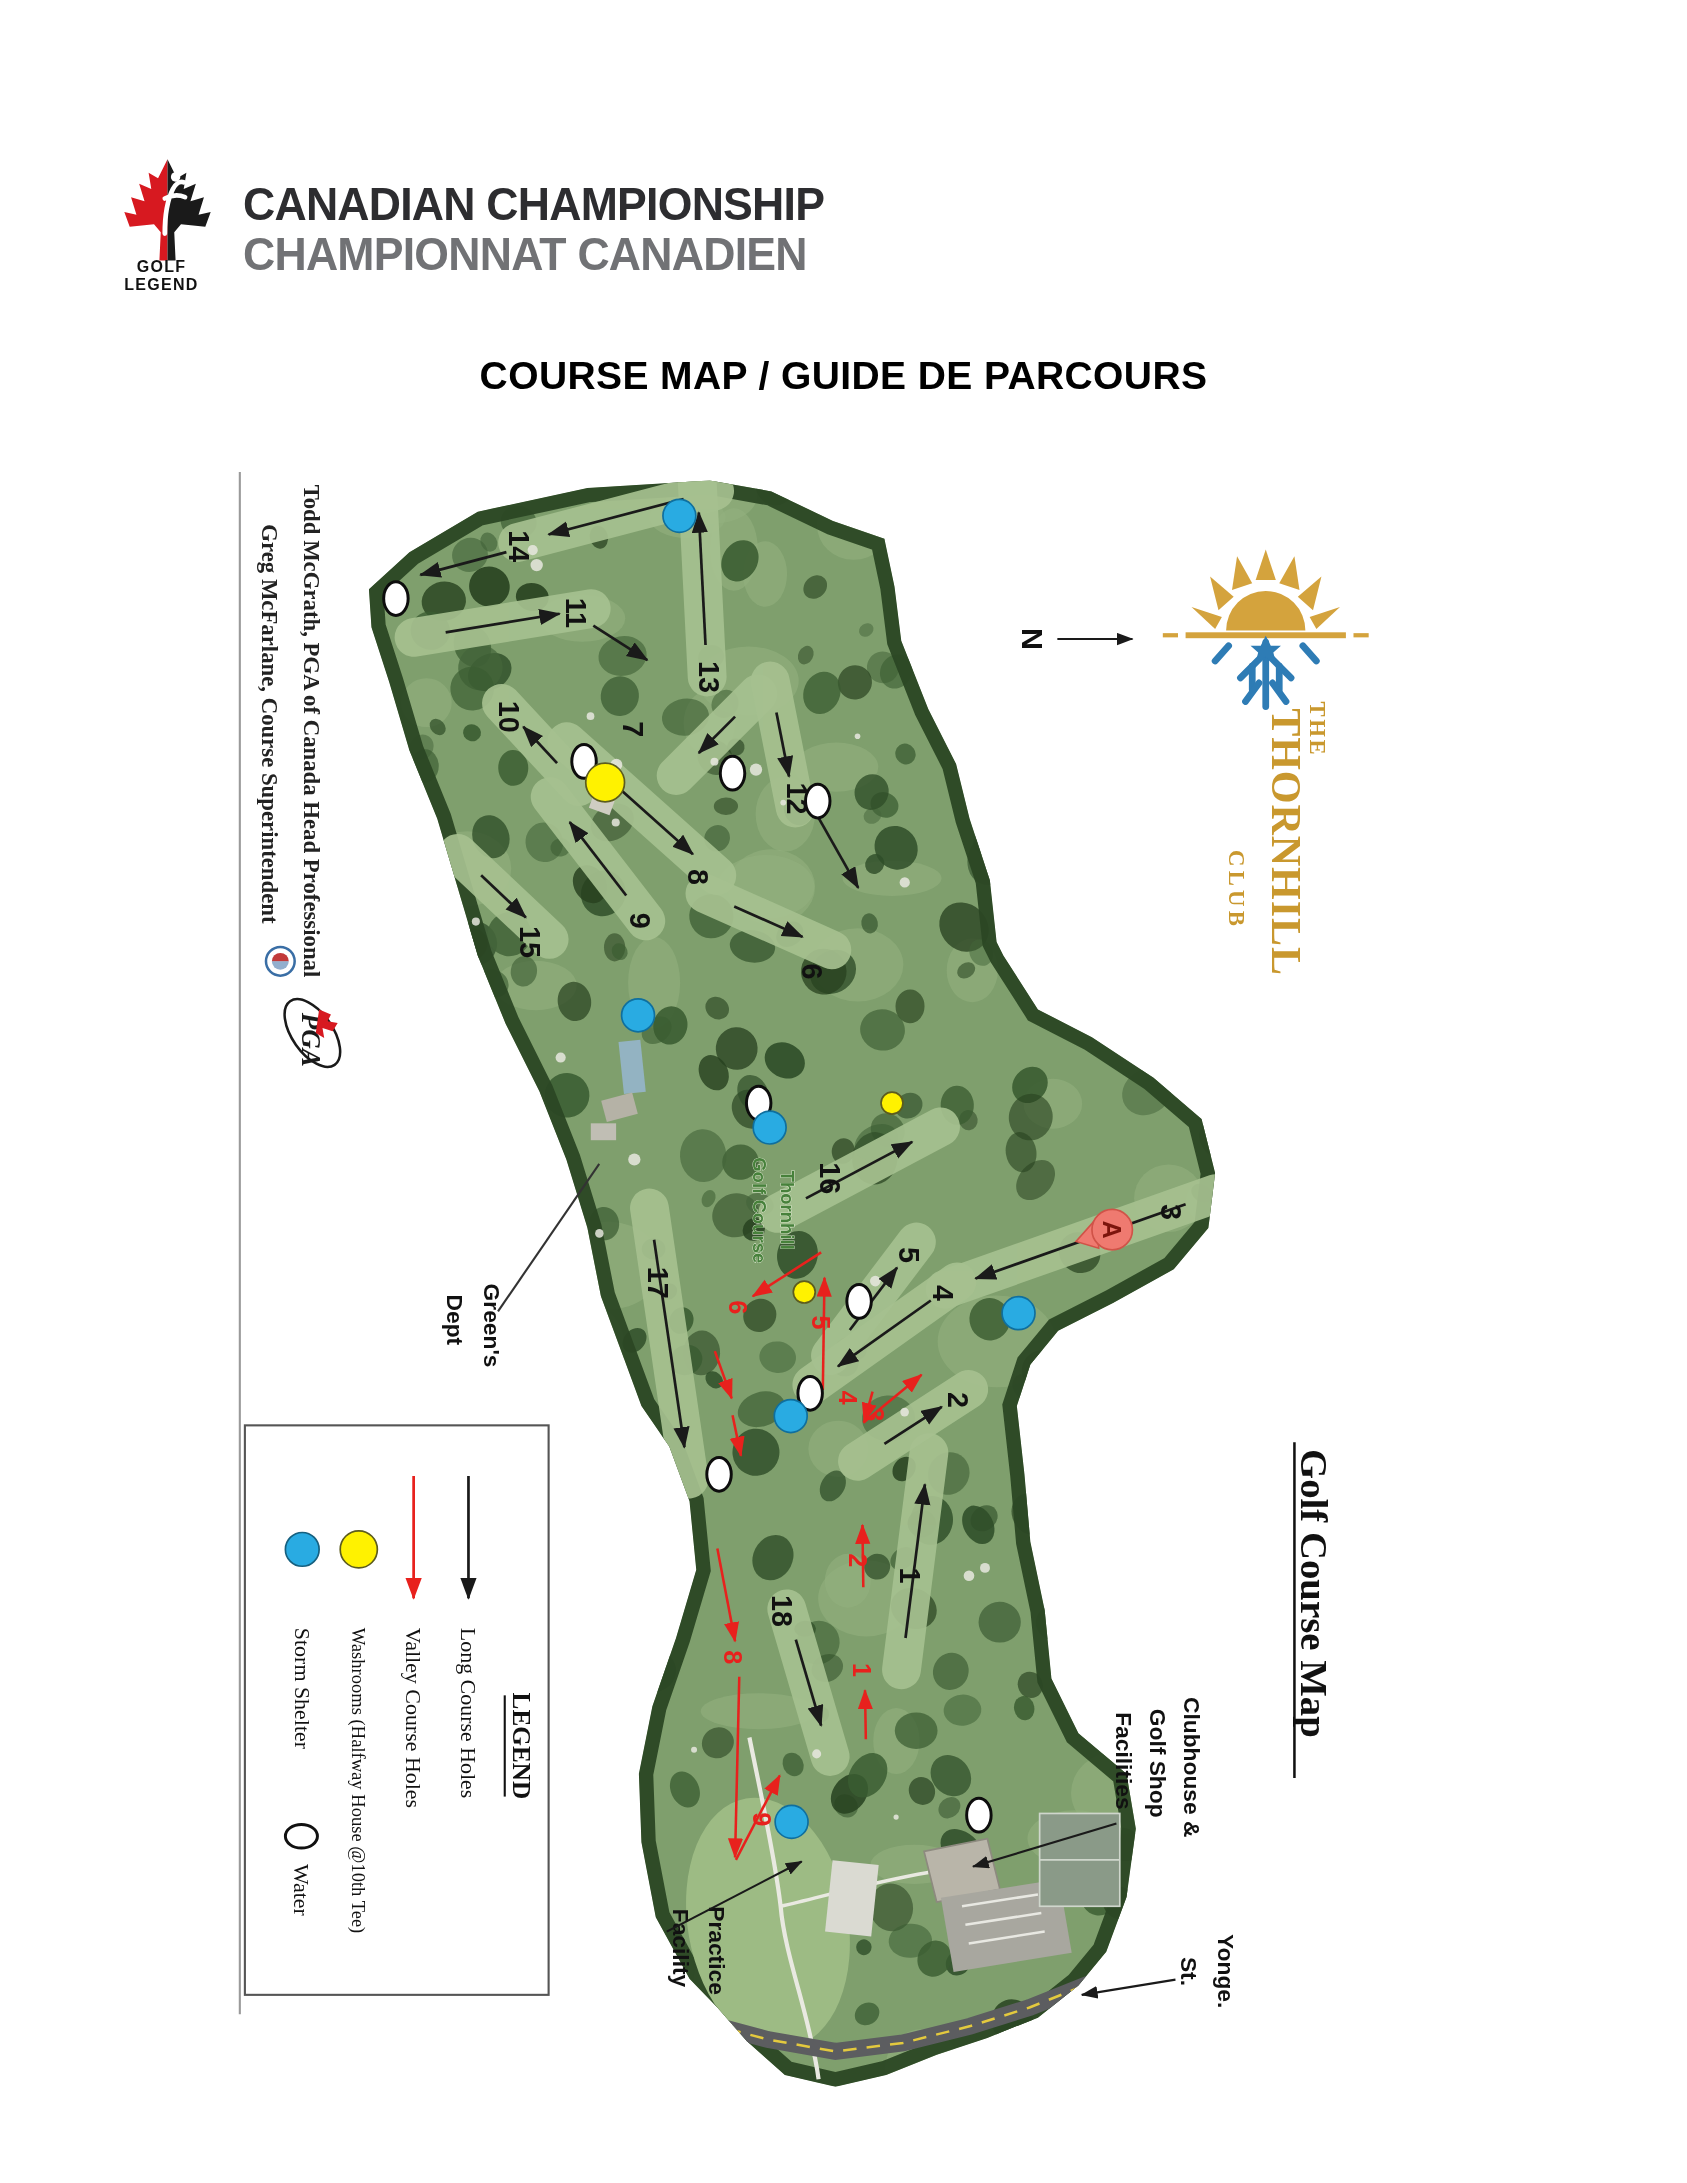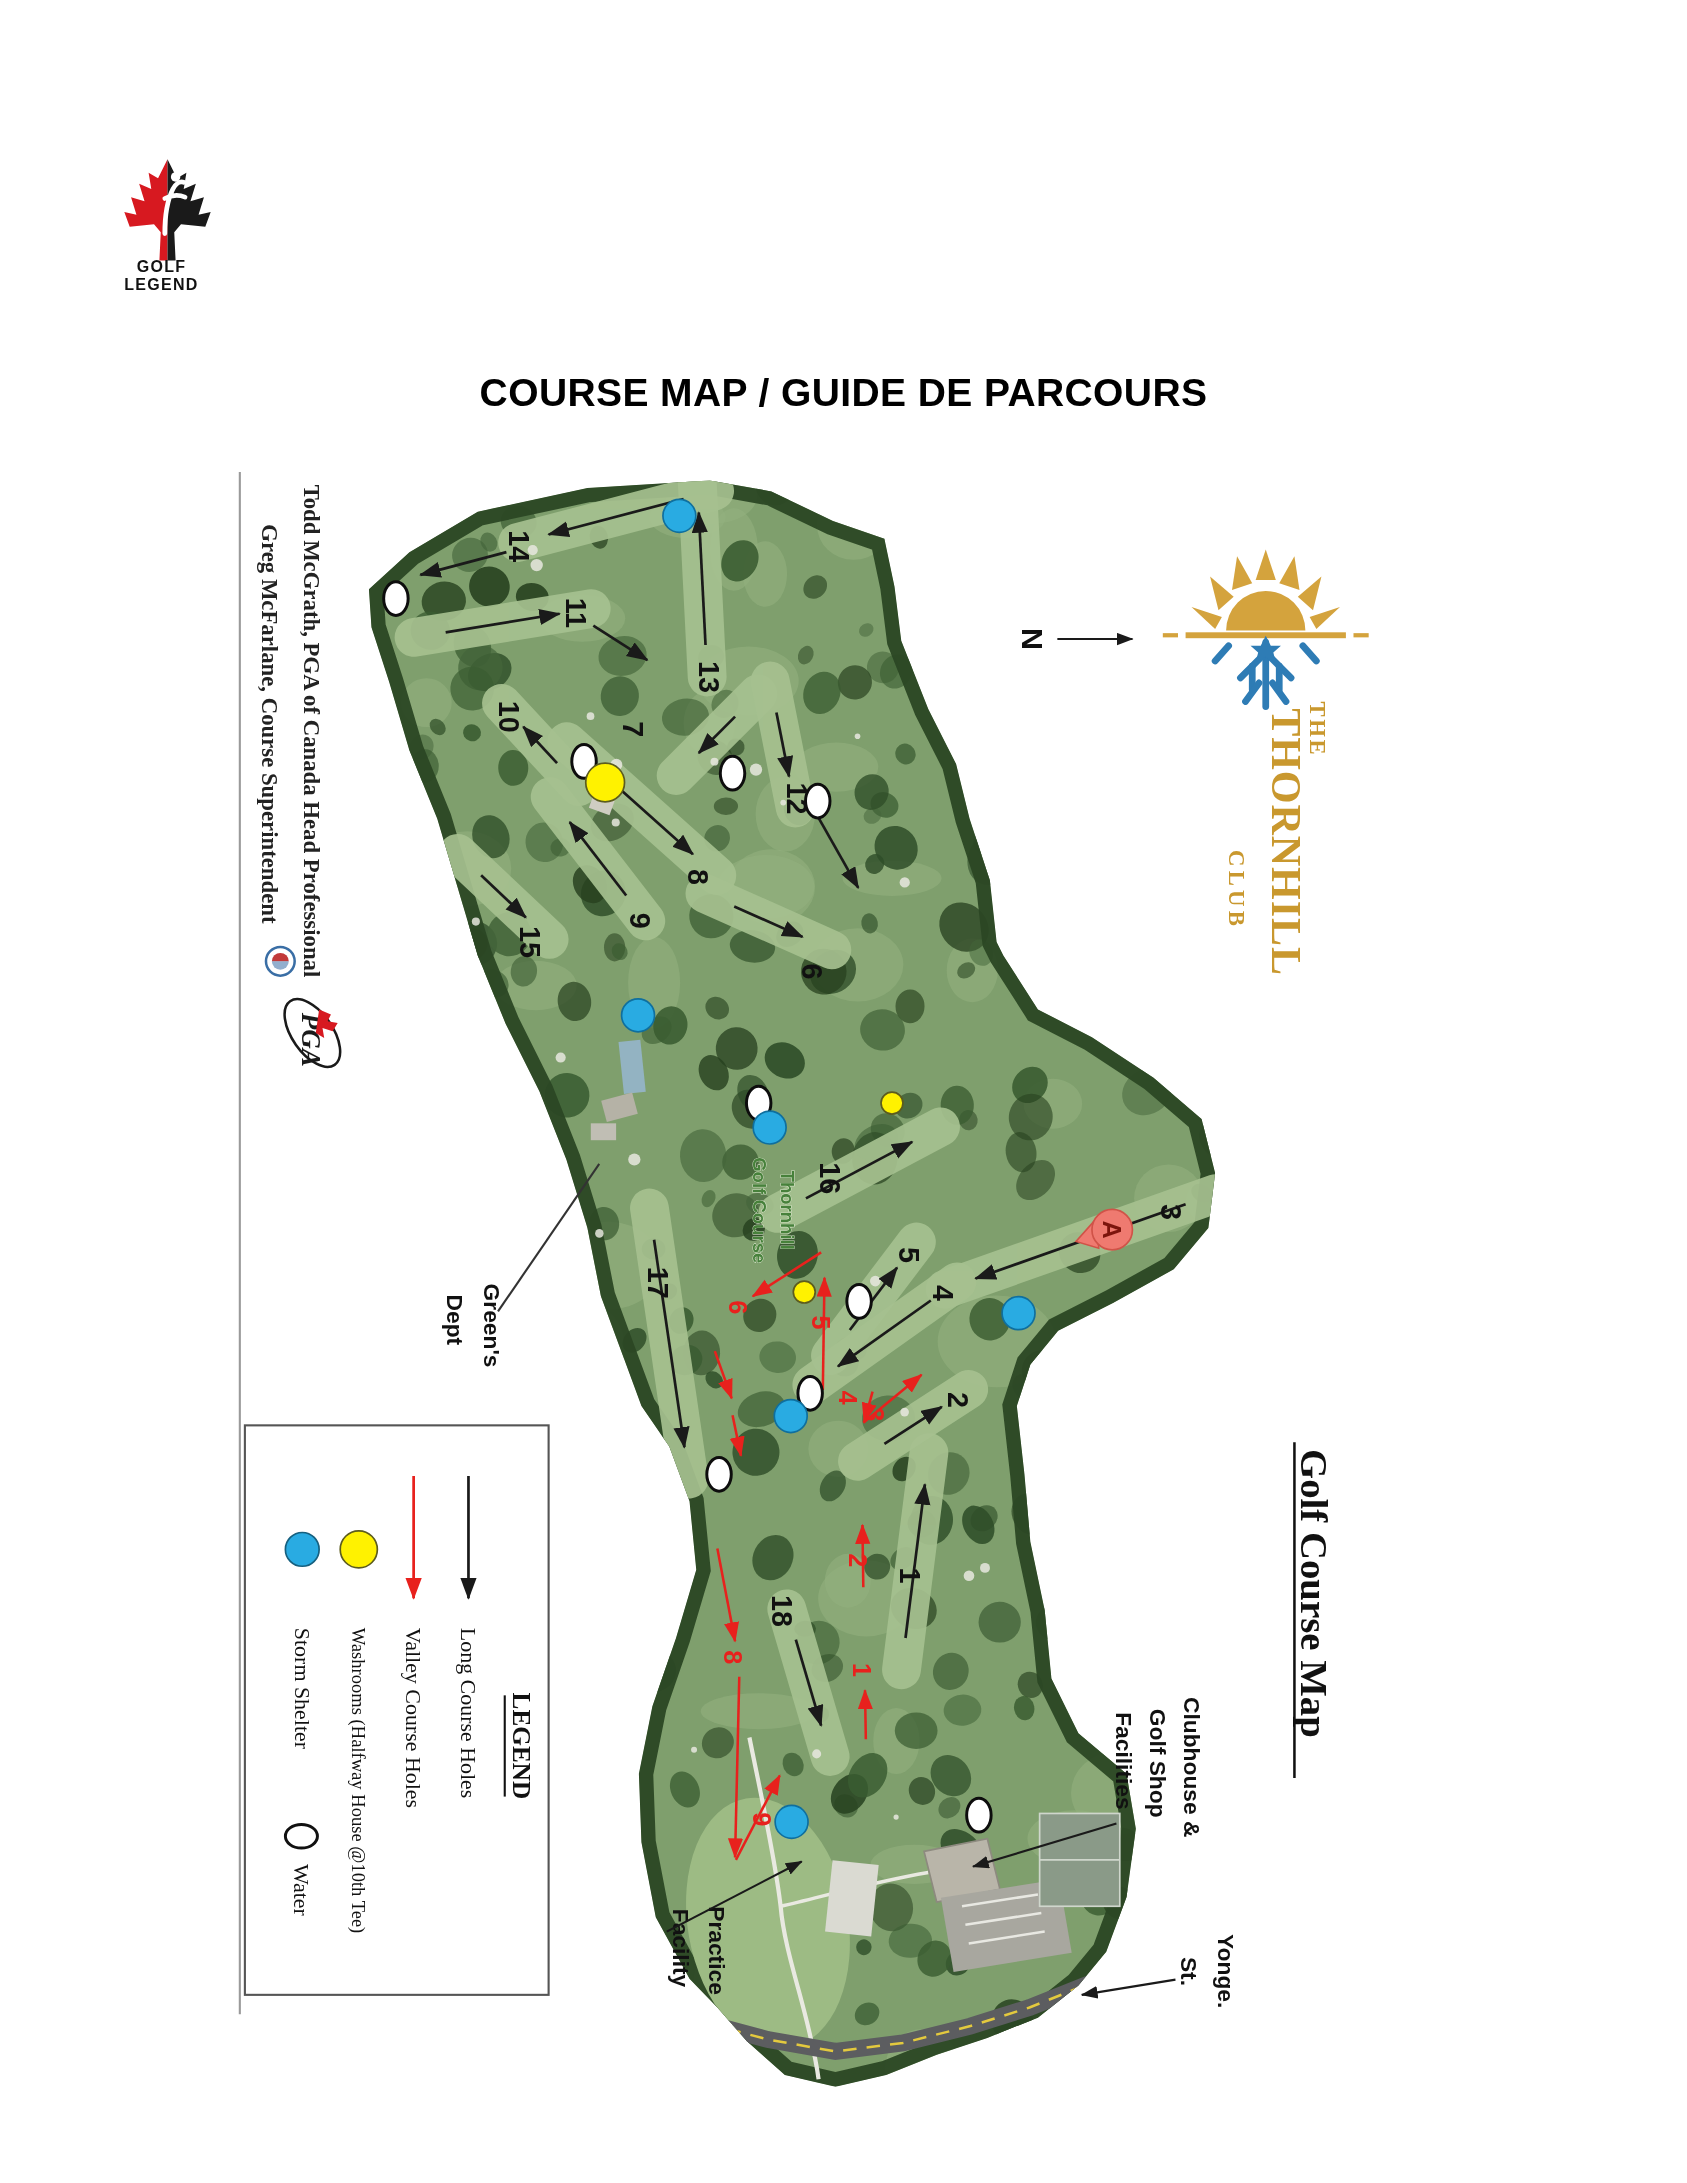--- a/index.html
+++ b/index.html
@@ -2,21 +2,21 @@
 <html style="font-size:13.5px"><head>
 <meta charset="utf-8">
 <style>
   html,body{margin:0;padding:0;background:#ffffff;}
   body{width:1687px;height:2183px;position:relative;font-family:"Liberation Sans",sans-serif;}
   .page{position:absolute;inset:0;background:#fff;overflow:hidden;}
   .brand{position:absolute;left:243px;top:181px;line-height:1.02;}
   .brand .en{font-size:46px;font-weight:bold;color:#2d2d30;letter-spacing:-0.8px;transform:scaleX(.97);transform-origin:left center;white-space:nowrap;}
   .brand .fr{font-size:46px;font-weight:bold;color:#717275;letter-spacing:-0.8px;transform:scaleX(.97);transform-origin:left center;white-space:nowrap;margin-top:3.4px;}
   .logo-text{position:absolute;left:94px;top:258px;width:135px;text-align:center;font-weight:bold;font-size:16px;letter-spacing:1.3px;line-height:1.15;color:#111;}
-  .page-title{position:absolute;left:0;top:354px;width:1687px;text-align:center;font-size:39px;font-weight:bold;color:#000;letter-spacing:0.4px;margin-top:17px;}
+  .page-title{position:absolute;left:0;top:354px;width:1687px;text-align:center;font-size:39px;font-weight:bold;color:#000;letter-spacing:0.4px;}
   svg{overflow:visible;}
   .hole-num{font:bold 34px "Liberation Sans",sans-serif;fill:#111;}
   .valley-num{font:bold 30px "Liberation Sans",sans-serif;fill:#e8211d;}
   .map-label{font:bold 27px "Liberation Sans",sans-serif;fill:#111;}
   .credit{font:bold 27px "Liberation Serif",serif;fill:#222;}
   .legend-label{font:26px "Liberation Serif",serif;fill:#111;}
   .legend-label.small{font-size:22px;}
   .legend-title{font:bold 30px "Liberation Serif",serif;fill:#111;}
   .map-title{font:bold 46px "Liberation Serif",serif;fill:#111;}
   .club-the{font:bold 27px "Liberation Serif",serif;letter-spacing:3px;}
@@ -44,20 +44,24 @@
       <path clip-path="url(#rhalf)" fill="#1a1a1a" d="M100,2 L86,30 72,22 76,46 58,38 66,64 46,58 54,84 36,80 44,102 80,98 90,110 88,152 112,152 110,110 120,98 156,102 164,80 146,84 154,58 134,64 142,38 124,46 128,22 114,30 Z"></path>
       <path fill="none" stroke="#ffffff" stroke-width="7" stroke-linecap="round" d="M96,112 C96,86 100,62 108,46 M108,46 C112,38 118,34 124,36 M96,60 C104,56 116,54 126,58"></path>
       <circle fill="#ffffff" cx="112" cy="28" r="7"></circle>
     </g>
   </svg>
   <div class="logo-text">
     <div>GOLF</div>
     <div>LEGEND</div>
   </div>
 
+  <div class="brand">
+    <div class="en">CANADIAN CHAMPIONSHIP</div>
+    <div class="fr">CHAMPIONNAT CANADIEN</div>
+  </div>
 
   <div class="page-title">COURSE MAP / GUIDE DE PARCOURS</div>
 
   <svg id="course-svg" style="position:absolute;left:228px;top:472px" width="1139" height="1603" viewBox="0 0 1350 1900">
     <defs>
       <marker id="ah-black" markerWidth="10" markerHeight="8" refX="7.5" refY="3" orient="auto">
           <path d="M0,0L8,3L0,6Z" fill="#1a1a1a"></path>
         </marker>
       <marker id="ah-red" markerWidth="10" markerHeight="8" refX="7.5" refY="3" orient="auto">
           <path d="M0,0L8,3L0,6Z" fill="#e8211d"></path>

